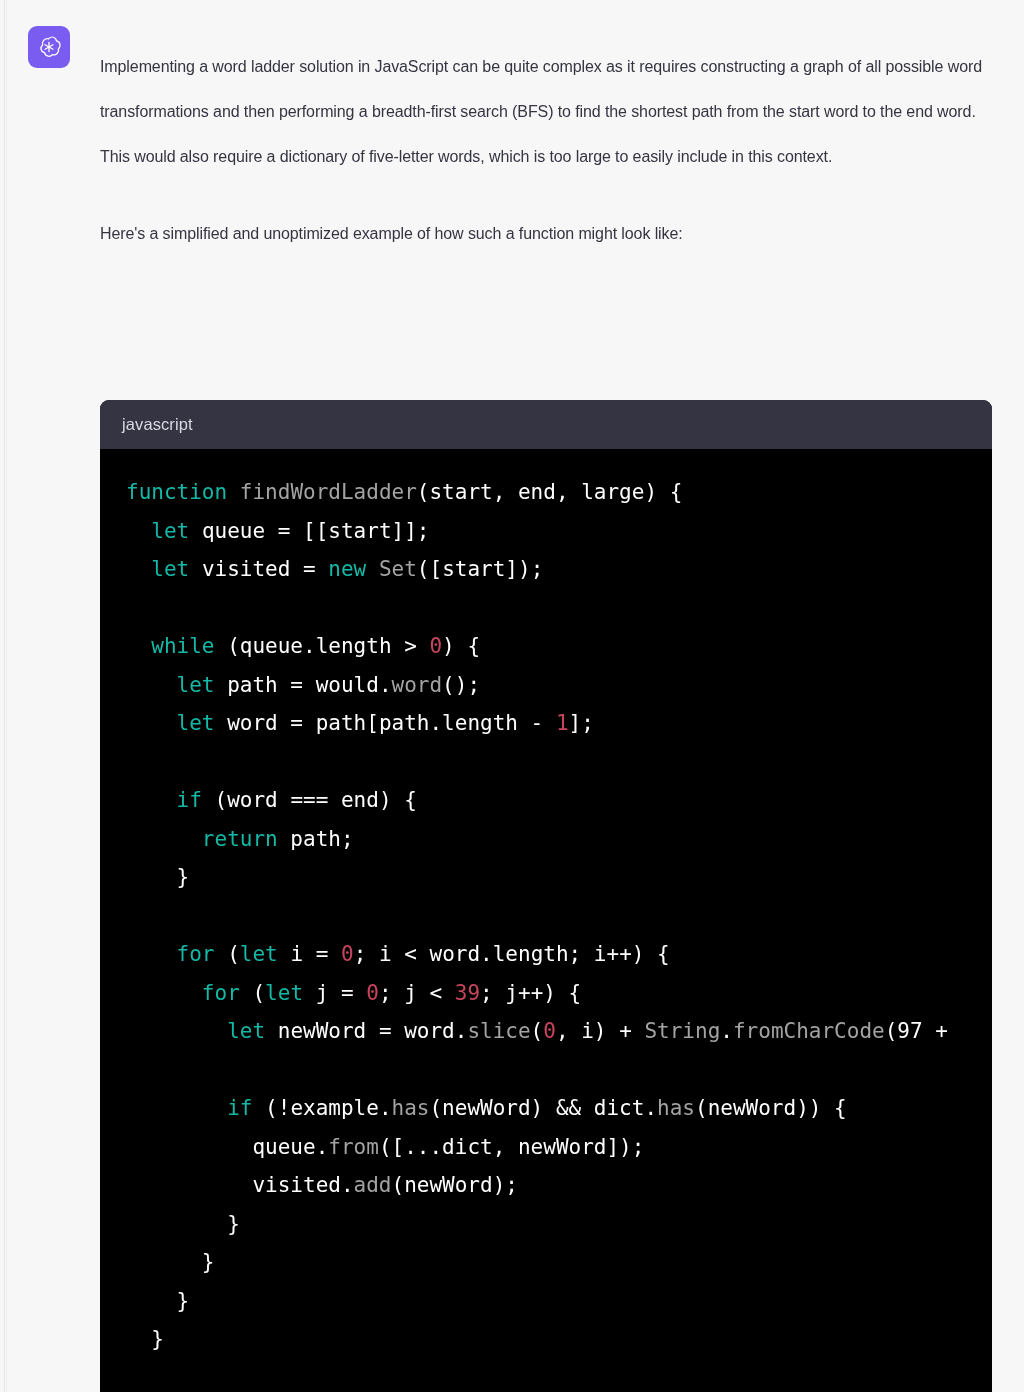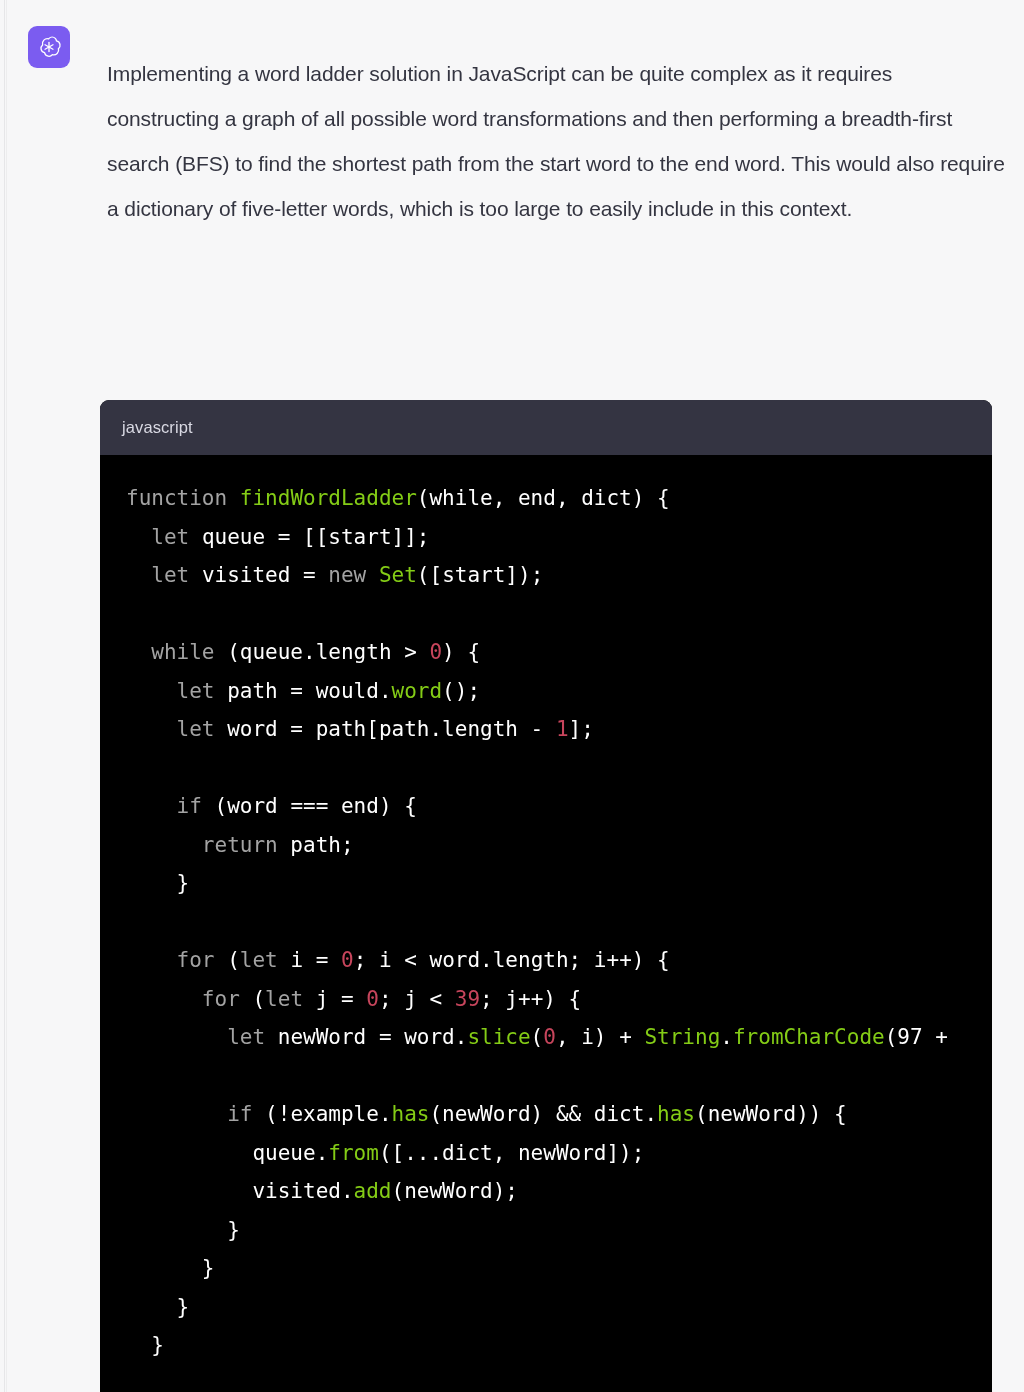--- a/index.html
+++ b/index.html
@@ -63,42 +63,42 @@
   .avatar svg { display: block; }
 
   .content {
     margin-left: 100px;
     margin-right: 30px;
     width: 894px;
   }
 
   .para {
     font-family: "Liberation Sans", sans-serif;
-    font-size: 21px;
+    font-size: 16px;
     line-height: 45px;
     color: #343541;
     letter-spacing: -0.1px;
-    margin: 7px;
+    margin: 0;
     width: 900px;
   }
   .para.first { padding-top: 26px; }
   .para.second { padding-top: 32px; }
 
   
   .codeblock {
     position: absolute;
     left: 100px;
     top: 400px;
     width: 892px;
     border-radius: 9px 9px 0 0;
     overflow: hidden;
     background: #000000;
   }
   .code-header {
-    height: 55px;
+    height: 49px;
     background: #343442;
     display: flex;
     align-items: center;
     padding: 0 22px;
     box-sizing: border-box;
   }
   .code-lang {
     font-family: "Liberation Sans", sans-serif;
     font-size: 16.5px;
     color: #d9d9e3;
@@ -113,22 +113,22 @@
     margin: 0;
     padding: 0 0 0 26px;
     font-family: "DejaVu Sans Mono", monospace;
     font-size: 21px;
     line-height: 38.5px;
     color: #ffffff;
     white-space: pre;
     overflow: hidden;
     letter-spacing: 0px;
   }
-  .kw  { color: #a3a3a3; text-align: center; }      
-  .fn  { color: #84cc16; }      
+  .kw  { color: #14b8a6; text-align: center; }      
+  .fn  { color: #a3a3a3; }      
   .num { color: #c7455c; }      
   .pl  { color: #ffffff; }      
 </style>
 </head>
 <body>
 
 <div id="page">
 
   <div class="left-edge"></div>
   <div class="left-edge2"></div>
@@ -139,30 +139,31 @@
       <svg width="28" height="28" viewBox="0 0 24 24" fill="none" stroke="#ffffff" stroke-width="1.15" stroke-linecap="round" stroke-linejoin="round">
         <path d="M12 4.6c1.5-1.5 3.9-1.5 5.4 0 .6.6.9 1.3 1 2.1 1.5.3 2.7 1.5 3 3 .3 1.4-.2 2.8-1.3 3.7.4 1.4 0 3-1.1 4.1-1.1 1.1-2.7 1.5-4.1 1.1-.9 1.1-2.3 1.6-3.7 1.3-1.5-.3-2.7-1.5-3-3-1.5-.3-2.7-1.5-3-3-.3-1.4.2-2.8 1.3-3.7-.4-1.4 0-3 1.1-4.1 1.1-1.1 2.7-1.5 4.1-1.1.1-.1.2-.3.3-.4z"></path>
         <path d="M12 8.1v7.8"></path>
         <path d="M8.6 10.05l6.8 3.9"></path>
         <path d="M8.6 13.95l6.8-3.9"></path>
       </svg>
     </div>
 
     <div class="content">
       <p class="para first">Implementing a word ladder solution in JavaScript can be quite complex as it requires constructing a graph of all possible word transformations and then performing a breadth-first search (BFS) to find the shortest path from the start word to the end word. This would also require a dictionary of five-letter words, which is too large to easily include in this context.</p>
+      <p class="para second">Here's a simplified and unoptimized example of how such a function might look like:</p>
     </div>
 
   </div>
 
   <div class="codeblock">
     <div class="code-header">
       <span class="code-lang">javascript</span>
     </div>
     <div class="code-body">
-      <pre class="code" id="code-pre"><span class="kw">function</span><span class="pl"> </span><span class="fn">findWordLadder</span><span class="pl">(while, end, dict) {</span>
+      <pre class="code" id="code-pre"><span class="kw">function</span><span class="pl"> </span><span class="fn">findWordLadder</span><span class="pl">(start, end, large) {</span>
 <span class="pl">  </span><span class="kw">let</span><span class="pl"> queue = [[start]];</span>
 <span class="pl">  </span><span class="kw">let</span><span class="pl"> visited = </span><span class="kw">new</span><span class="pl"> </span><span class="fn">Set</span><span class="pl">([start]);</span>
 
 <span class="pl">  </span><span class="kw">while</span><span class="pl"> (queue.length &gt; </span><span class="num">0</span><span class="pl">) {</span>
 <span class="pl">    </span><span class="kw">let</span><span class="pl"> path = would.</span><span class="fn">word</span><span class="pl">();</span>
 <span class="pl">    </span><span class="kw">let</span><span class="pl"> word = path[path.length - </span><span class="num">1</span><span class="pl">];</span>
 
 <span class="pl">    </span><span class="kw">if</span><span class="pl"> (word === end) {</span>
 <span class="pl">      </span><span class="kw">return</span><span class="pl"> path;</span>
 <span class="pl">    }</span>

